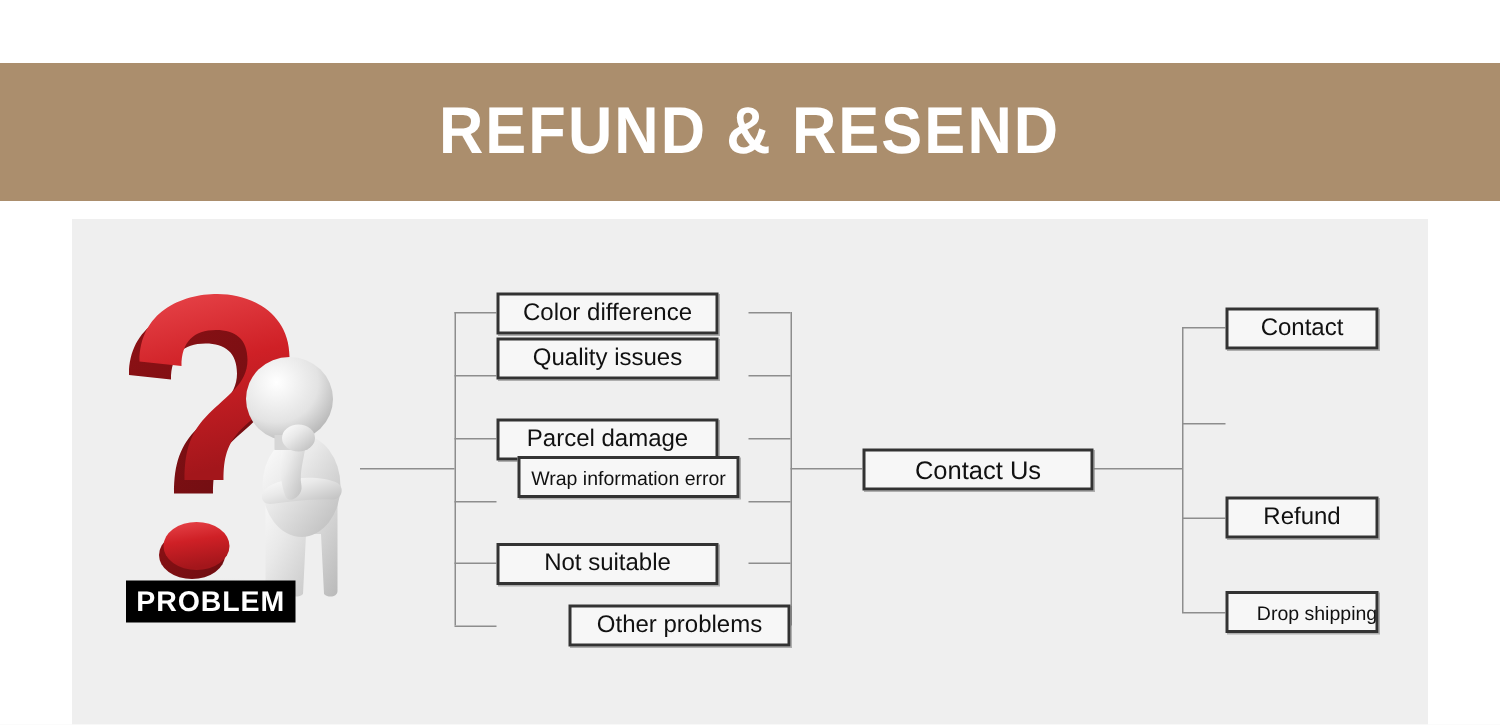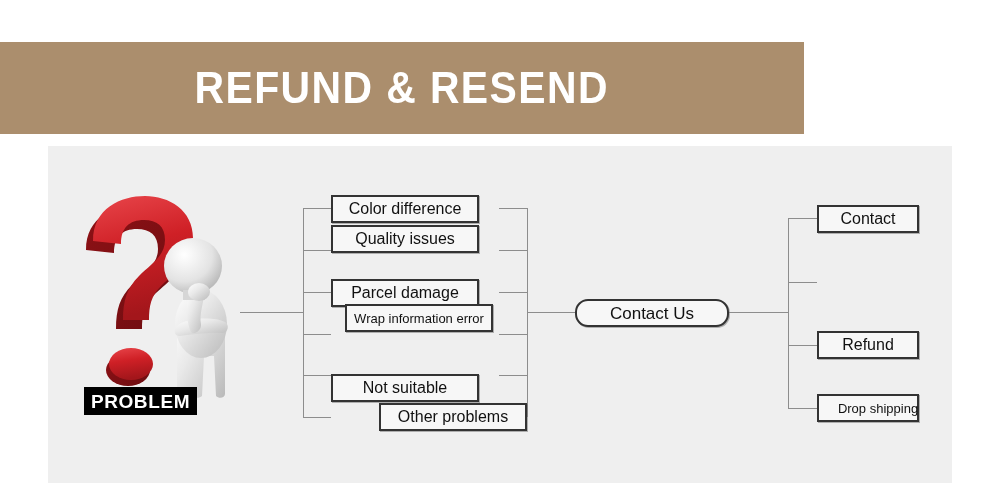--- a/index.html
+++ b/index.html
@@ -15,21 +15,21 @@
     overflow: hidden;
     font-family: "Liberation Sans", sans-serif;
     -webkit-font-smoothing: antialiased;
   }
 
   
   #banner {
     position: absolute;
     left: 0;
     top: 42px;
-    width: 804px;
+    width: 1000px;
     height: 92px;
     background: #ab8e6d;
     display: flex;
     align-items: center;
     justify-content: center;
   }
   #banner-title {
     color: #ffffff;
     font-family: "Liberation Sans Narrow", "Liberation Sans", sans-serif;
     font-size: 44px;
@@ -106,21 +106,20 @@
     width: 148px;
     height: 28px;
     font-size: 16px;
   }
   .node.lvl1.small { font-size: 13px; }
   .node.center {
     left: 527px;
     width: 154px;
     height: 28px;
     font-size: 17px;
-    border-radius: 13px;
   }
   .node.lvl3 {
     left: 769px;
     width: 102px;
     height: 28px;
     font-size: 16px;
   }
   .node.lvl3.small { font-size: 13px; padding-left: 20px; }
 </style>
 </head>
@@ -223,21 +222,21 @@
   <div class="ln v" style="left:740px; top:72px; height:190px;"></div>
   <div class="ln h" style="left:740px; top:72px;  width:29px;"></div>
   <div class="ln h" style="left:740px; top:136px; width:29px;"></div>
   <div class="ln h" style="left:740px; top:199px; width:29px;"></div>
   <div class="ln h" style="left:740px; top:262px; width:29px;"></div>
 
   <div class="node lvl1" style="top:49px;">Color difference</div>
   <div class="node lvl1" style="top:79px;">Quality issues</div>
   <div class="node lvl1" style="top:133px;">Parcel damage</div>
   <div class="node lvl1 small" style="top:158px;margin-left:14px;">Wrap information error</div>
-  <div class="node lvl1" style="top:228px;">Not suitable</div>
+  <div class="node lvl1" style="top:216px;">Not suitable</div>
   <div class="node lvl1" style="top:257px;margin-left:48px;">Other problems</div>
 
   <div class="node center" style="top:153px;">Contact Us</div>
 
   <div class="node lvl3" style="top:59px;">Contact</div>
   <div class="node lvl3" style="top:185px;">Refund</div>
   <div class="node lvl3 small" style="top:248px;">Drop shipping</div>
 
 </div>
 

